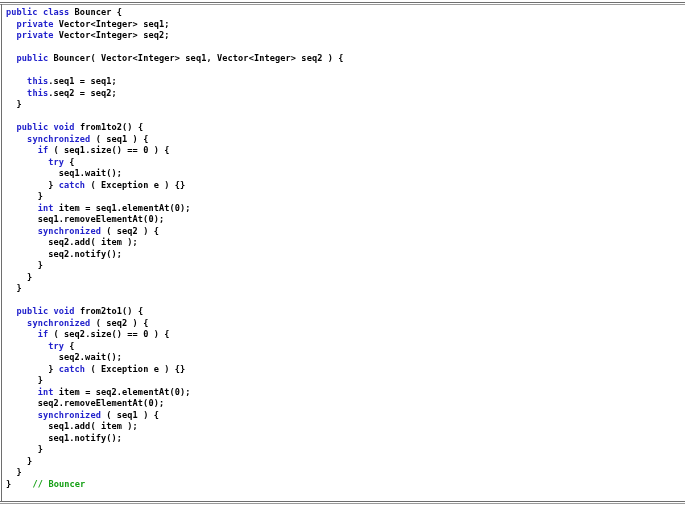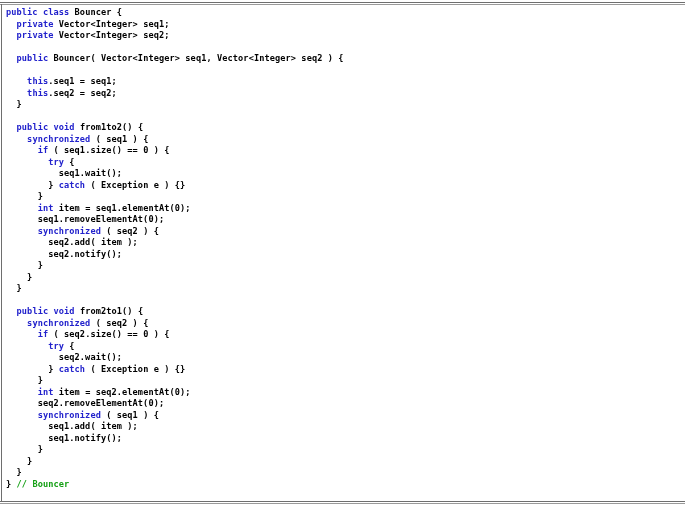--- a/index.html
+++ b/index.html
@@ -76,21 +76,21 @@
     font-family: "DejaVu Sans Mono", "Liberation Mono", monospace;
     font-size: 8.6px;
     line-height: 11.5px;
     color: #000000;
     white-space: pre;
     font-weight: bold;
     letter-spacing: 0.1px;
   }
   .ln { display: block; height: 11.5px; }
   .kw   { color: #2222cc; }
-  .cmt  { color: #15a015; }
+  .cmt  { color: #15a015; margin-left: 16px; }
   .pln  { color: #000000; }
 </style>
 </head>
 <body>
 
 <div id="listing">
 
   <div class="rule-top"></div>
   <div class="rule-top2"></div>
 

